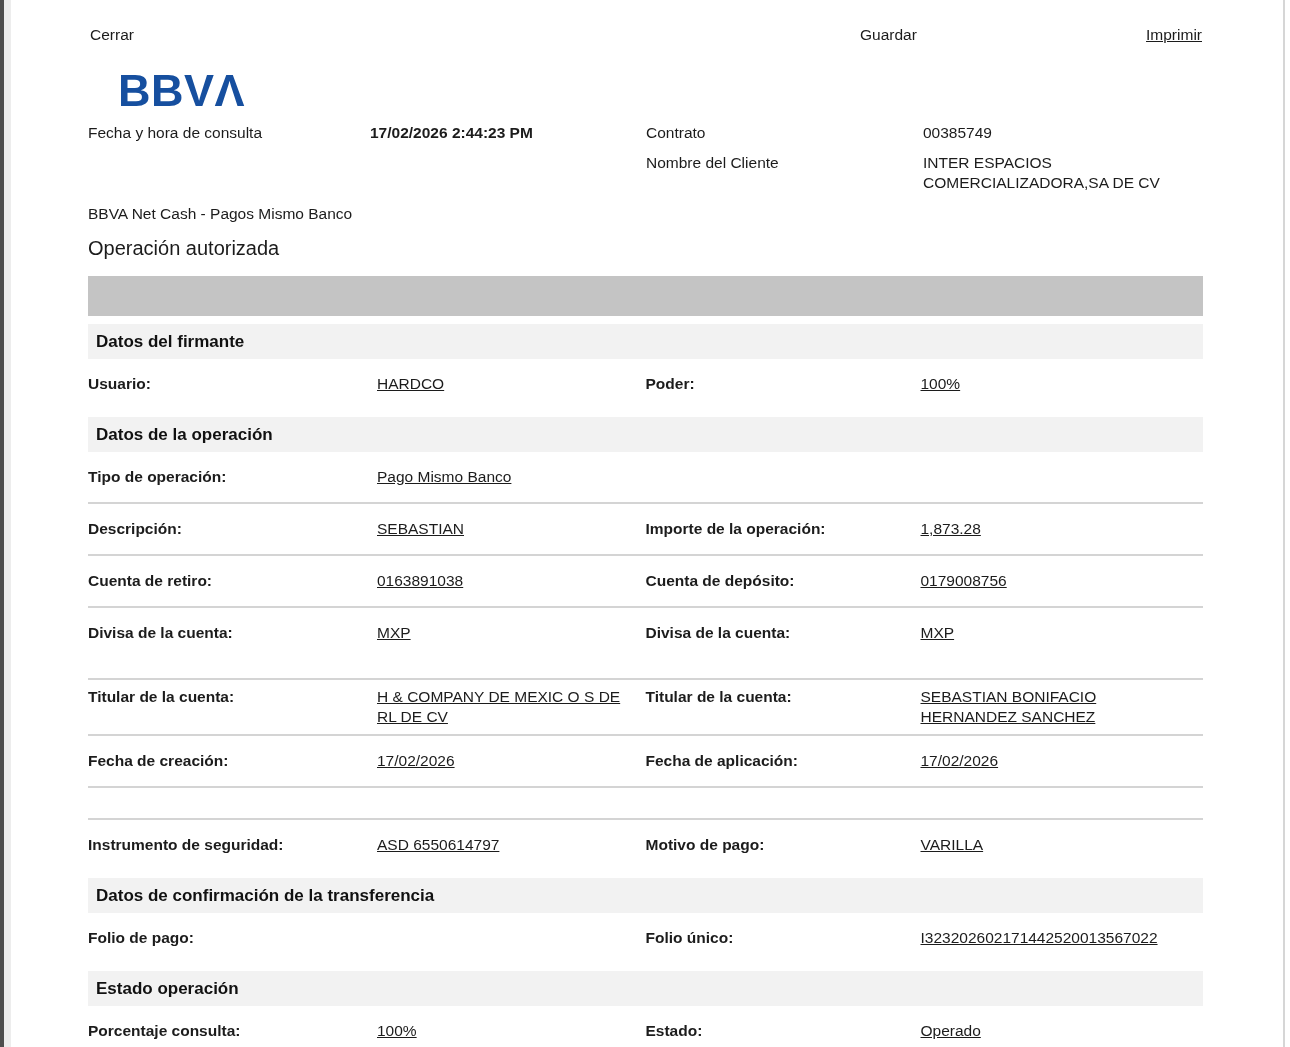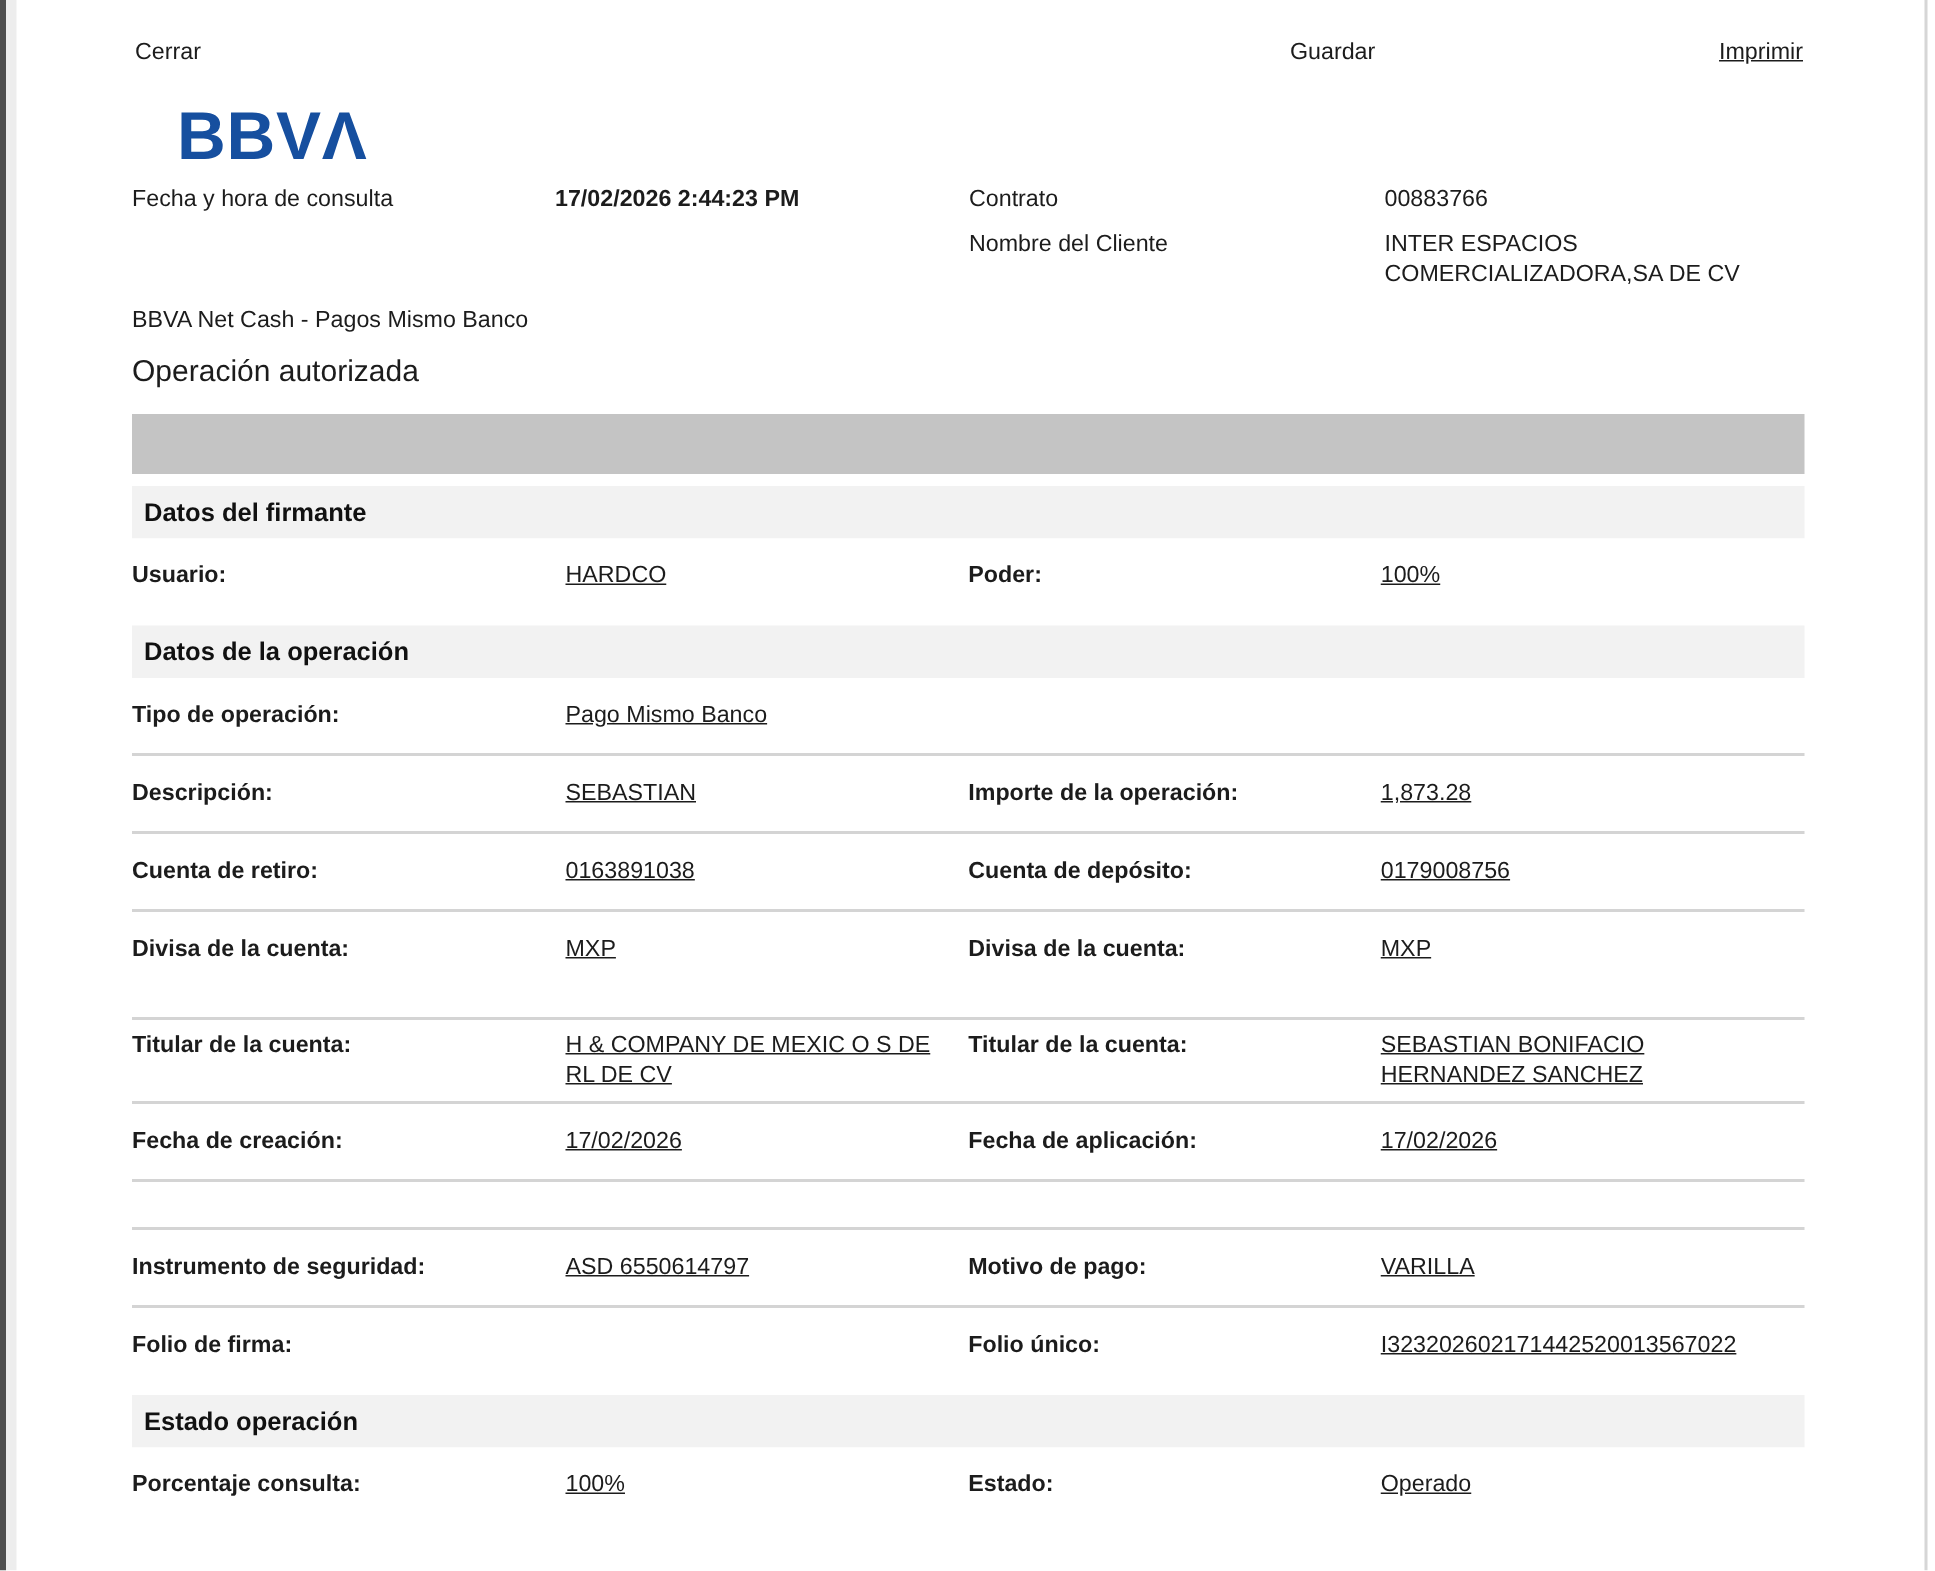--- a/index.html
+++ b/index.html
@@ -90,21 +90,21 @@
 
   
   <div class="logo">BBVΛ</div>
 
   
   <div class="meta">
     <div class="meta-row">
       <div class="mc1">Fecha y hora de consulta</div>
       <div class="mc2">17/02/2026 2:44:23 PM</div>
       <div class="mc3">Contrato</div>
-      <div class="mc4">00883766</div>
+      <div class="mc4">00385749</div>
     </div>
     <div class="meta-row">
       <div class="mc1"></div>
       <div class="mc2"></div>
       <div class="mc3">Nombre del Cliente</div>
       <div class="mc4">INTER ESPACIOS COMERCIALIZADORA,SA DE CV</div>
     </div>
   </div>
 
   <div class="app-name">BBVA Net Cash - Pagos Mismo Banco</div>
@@ -207,23 +207,24 @@
       <span class="lbl">Instrumento de seguridad:</span>
       <span class="val">ASD 6550614797</span>
     </div>
     <div class="half right">
       <span class="lbl">Motivo de pago:</span>
       <span class="val">VARILLA</span>
     </div>
   </div>
 
   
-  <div class="row">
-    <div class="half left">
-      <span class="lbl">Folio de firma:</span>
+  <div class="section-heading">Datos de confirmación de la transferencia</div>
+  <div class="row">
+    <div class="half left">
+      <span class="lbl">Folio de pago:</span>
       <span class="val"></span>
     </div>
     <div class="half right">
       <span class="lbl">Folio único:</span>
       <span class="val">I323202602171442520013567022</span>
     </div>
   </div>
 
   
   <div class="section-heading">Estado operación</div>

